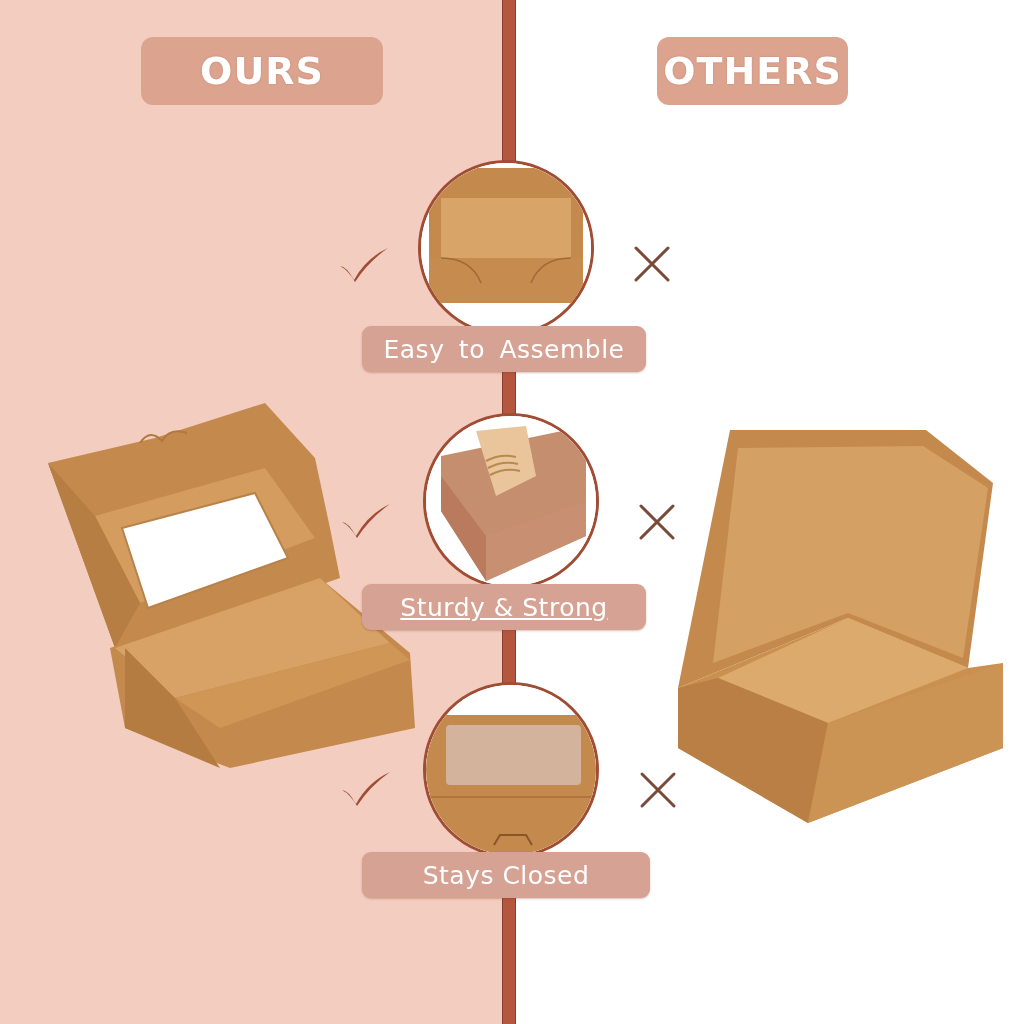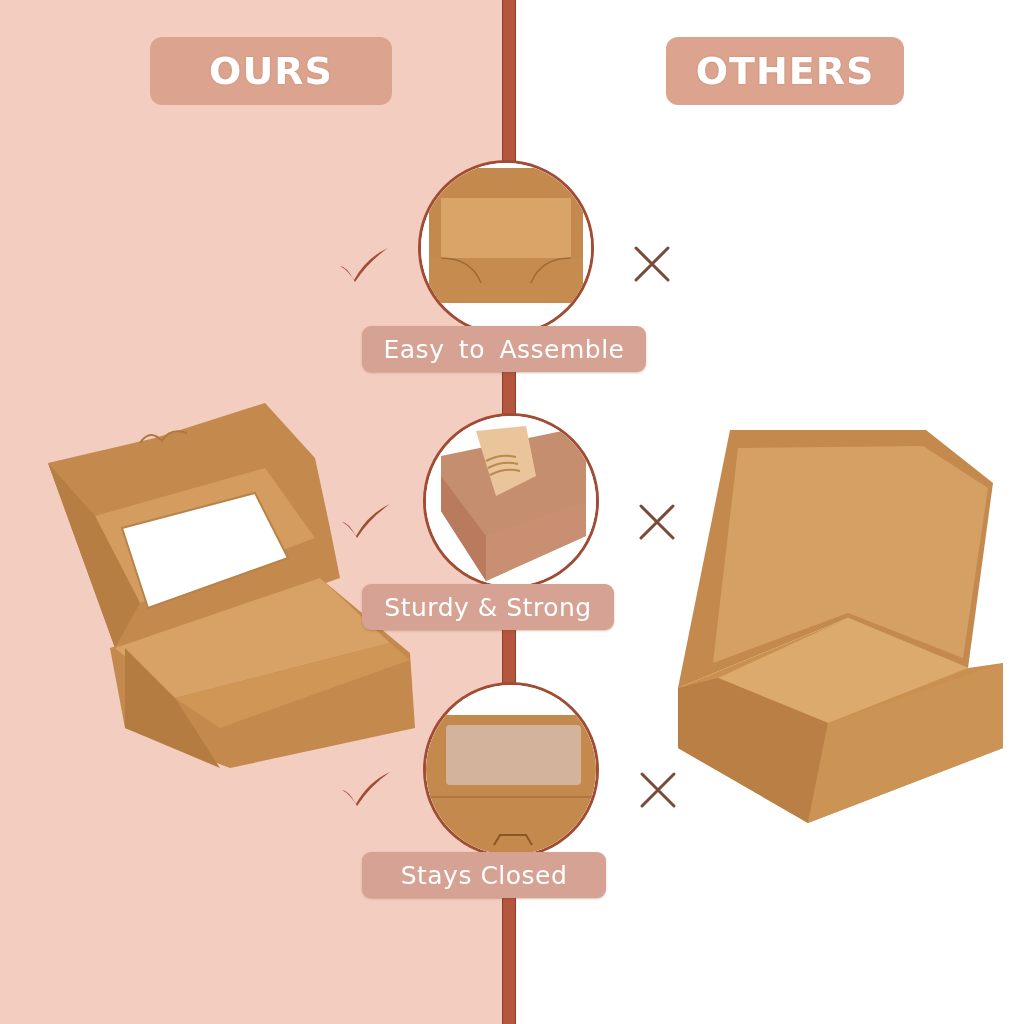--- a/index.html
+++ b/index.html
@@ -8,42 +8,41 @@
 
   .left-panel { position: absolute; left: 0; top: 0; width: 505px; height: 1024px; background: #f3cdc0; }
   .right-panel { position: absolute; left: 505px; top: 0; width: 505px; height: 1024px; background: #ffffff; }
   .divider { position: absolute; left: 502px; top: 0; width: 14px; height: 1024px; background: #b5573f; border-left: 1px solid #8a3f2c; border-right: 1px solid #8a3f2c; }
 
   .header-pill {
     position: absolute; height: 68px; border-radius: 12px; background: #dca48f;
     color: #fff; font-family: "DejaVu Sans", sans-serif; font-weight: bold; font-size: 38px;
     display: flex; align-items: center; justify-content: center; letter-spacing: 1px;
     text-shadow: 0 0 2px rgba(150,80,60,0.4);
-    margin-left: 9px;
   }
   .pill-ours { left: 141px; top: 37px; width: 242px; }
-  .pill-others { left: 657px; top: 37px; width: 238px; }
+  .pill-others { left: 657px; top: 37px; width: 191px; }
 
   .feature-circle {
     position: absolute; width: 176px; height: 176px; border-radius: 50%;
     border: 3px solid #a14d35; background: #ffffff; overflow: hidden;
   }
   .circle-1 { left: 418px; top: 160px; }
   .circle-2 { left: 423px; top: 413px; }
   .circle-3 { left: 423px; top: 682px; }
 
   .feature-label {
     position: absolute; height: 46px; background: #d6a293; color: #fff;
     font-family: "DejaVu Sans", sans-serif; font-size: 25px; border-radius: 9px;
     display: flex; align-items: center; justify-content: center; letter-spacing: 0.5px;
     box-shadow: 0 1px 2px rgba(120,60,40,0.3);
   }
   .label-1 { left: 362px; top: 326px; width: 284px; word-spacing: 6px; }
-  .label-2 { left: 362px; top: 584px; width: 252px; }
-  .label-3 { left: 362px; top: 852px; width: 244px; }
+  .label-2 { left: 362px; top: 584px; width: 284px; text-decoration: underline; }
+  .label-3 { left: 362px; top: 852px; width: 288px; }
 
   .mark { position: absolute; width: 52px; height: 40px; }
   .check-1 { left: 338px; top: 244px; }
   .check-2 { left: 340px; top: 500px; }
   .check-3 { left: 340px; top: 768px; }
   .cross-1 { left: 630px; top: 244px; }
   .cross-2 { left: 635px; top: 502px; }
   .cross-3 { left: 636px; top: 770px; }
 
   .product-box { position: absolute; }

